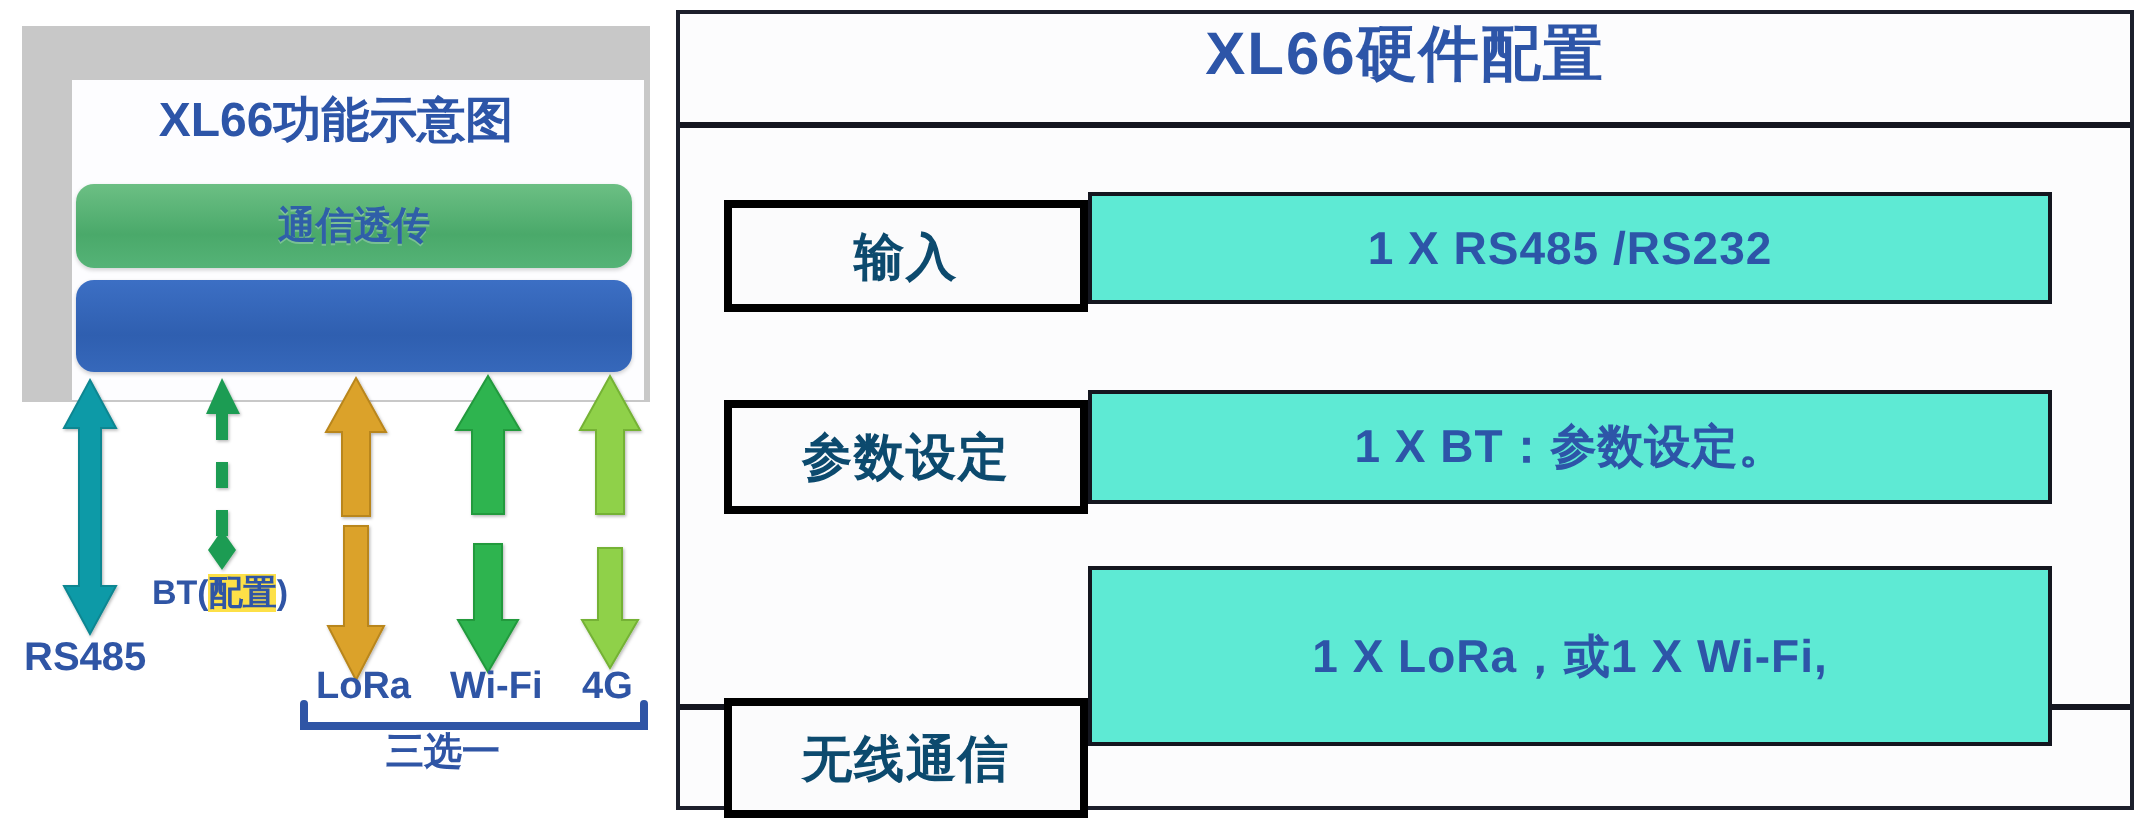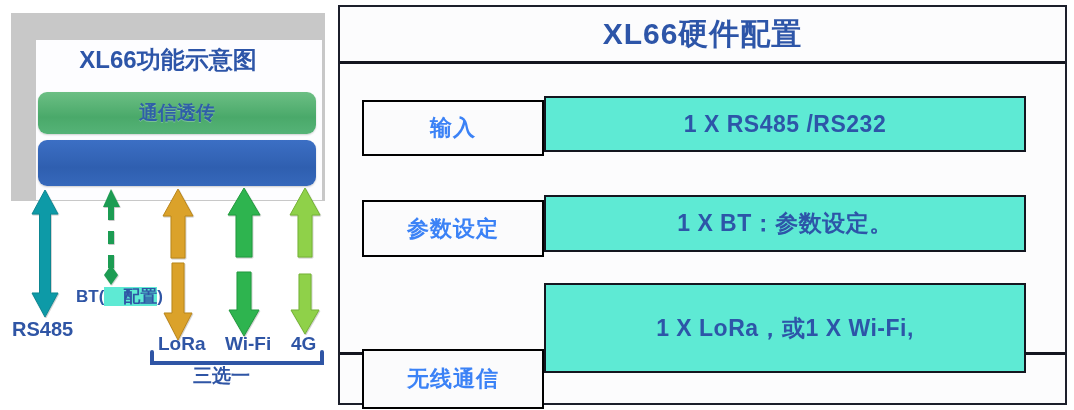--- a/index.html
+++ b/index.html
@@ -97,23 +97,22 @@
   .lbl {
     position: absolute;
     font-size: 19px;
     font-weight: bold;
     color: #2f55a5;
     white-space: nowrap;
   }
   .lbl-rs485 { left: 12px; top: 318px; font-size: 20px; }
   .lbl-bt    { left: 76px; top: 285px; font-size: 17px; }
   .lbl-bt .hl {
-    background: #5eead4;
+    background: #fde047;
     color: #2f55a5;
-    padding-left: 19px;
   }
   .lbl-lora  { left: 158px; top: 333px; font-size: 19px; }
   .lbl-wifi  { left: 225px; top: 333px; font-size: 19px; }
   .lbl-4g    { left: 291px; top: 333px; font-size: 19px; }
   .lbl-pick  { left: 193px; top: 363px; font-size: 19px; }
 
   
   .right-panel {
     position: absolute;
     left: 338px; top: 5px;
@@ -123,21 +122,21 @@
     box-sizing: border-box;
   }
   .tbl-header {
     position: absolute;
     left: 0; top: 0;
     width: 100%;
     height: 57px;
     border-bottom: 3px solid #14161f;
     box-sizing: border-box;
     display: flex;
-    align-items: center;
+    align-items: flex-start;
     justify-content: center;
   }
   .tbl-header .htxt {
     font-size: 30px;
     font-weight: bold;
     color: #2d55a8;
     letter-spacing: 1px;
   }
 
   .tbl-body {
@@ -146,29 +145,29 @@
     width: 100%;
     height: 291px;
     border-bottom: 3px solid #14161f;
     box-sizing: border-box;
   }
 
   .row { position: absolute; left: 0; width: 100%; }
 
   .cell-label {
     position: absolute;
-    border: 2px solid #000000;
+    border: 4px solid #000000;
     background: #fbfbfc;
     box-sizing: border-box;
     display: flex;
     align-items: center;
     justify-content: center;
-    font-size: 22px;
-    font-weight: bold;
-    color: #3b82f6;
+    font-size: 25px;
+    font-weight: bold;
+    color: #0c4a6e;
     letter-spacing: 1px;
   }
   .cell-value {
     position: absolute;
     border: 2px solid #14161f;
     background: #5eead4;
     box-sizing: border-box;
     display: flex;
     align-items: center;
     justify-content: center;

